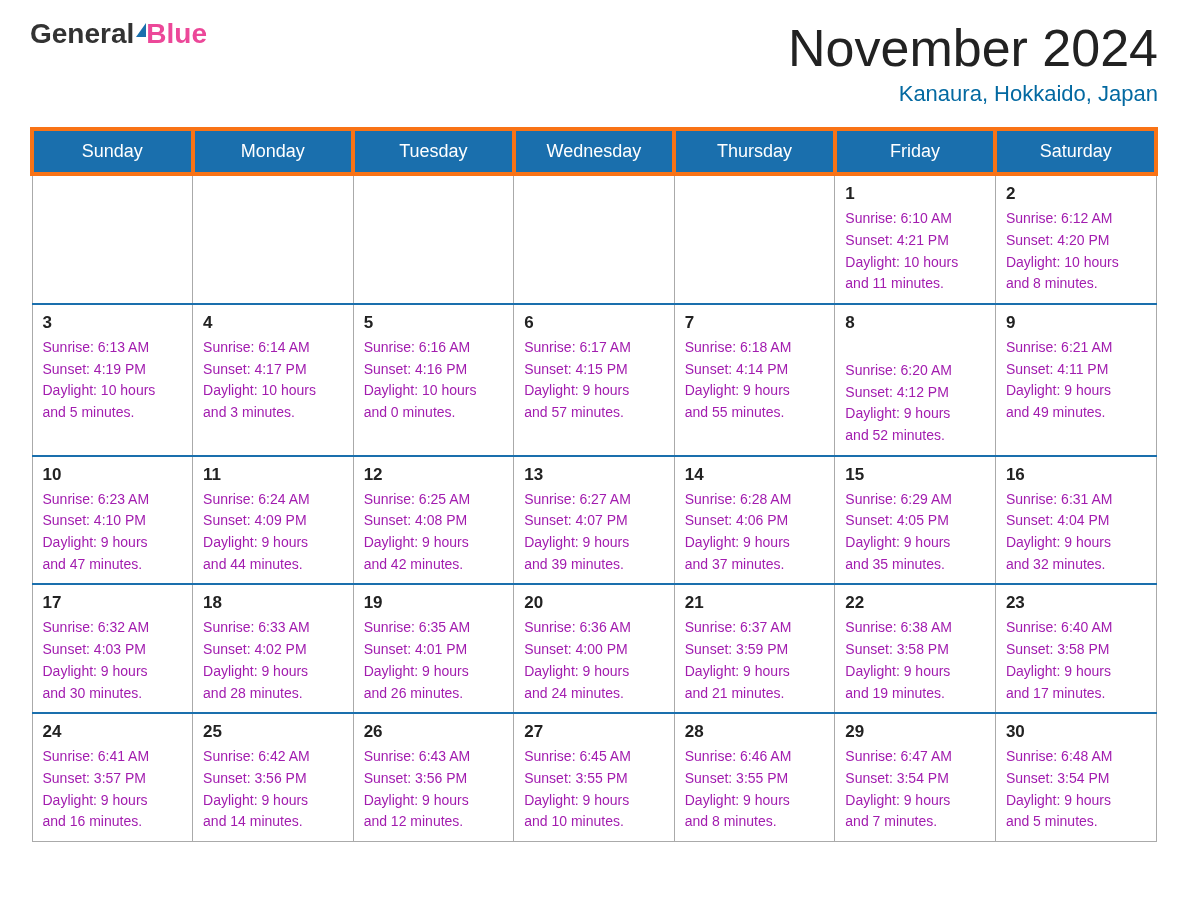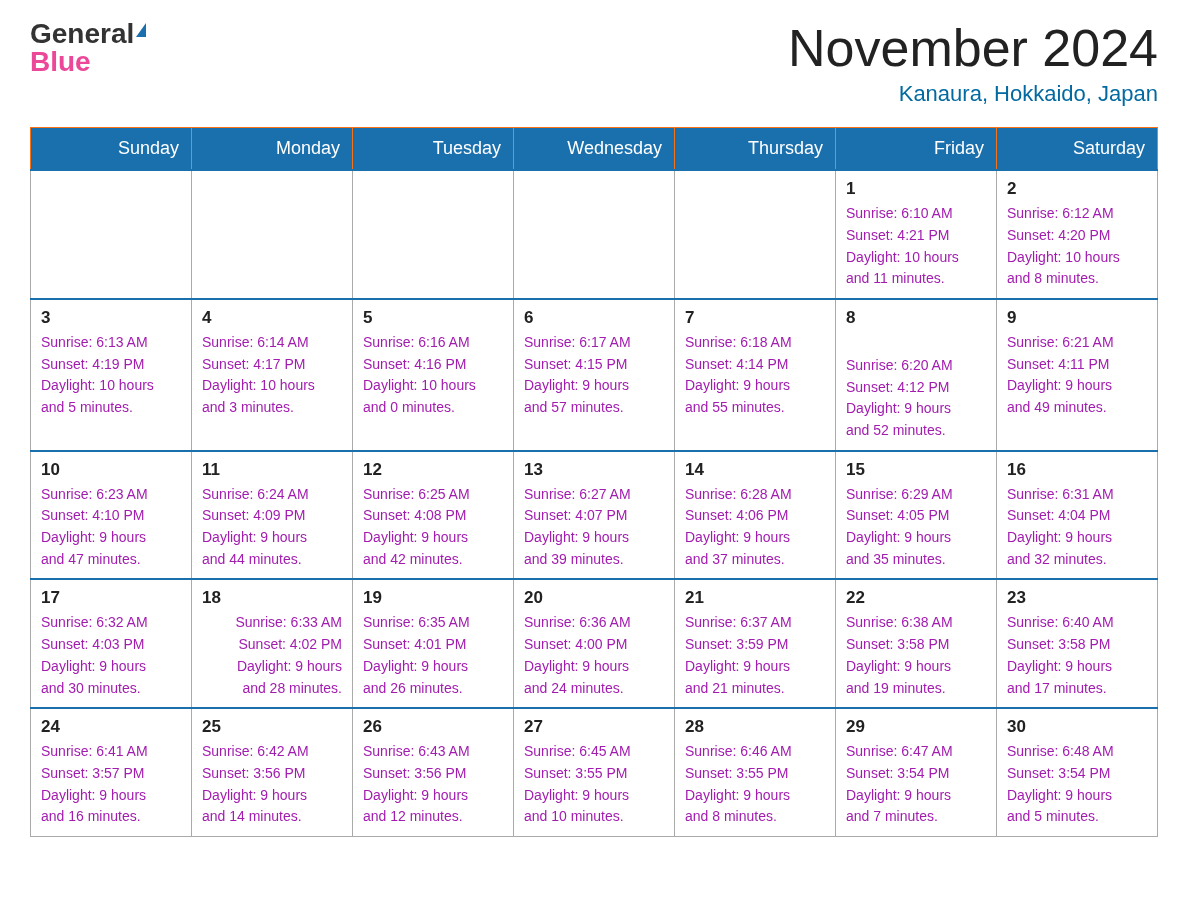--- a/index.html
+++ b/index.html
@@ -11,21 +11,20 @@
       padding: 20px 30px;
     }
     .header {
       display: flex;
       justify-content: space-between;
       align-items: flex-start;
       margin-bottom: 20px;
     }
     .logo {
       display: flex;
-      flex-direction: column;
       align-items: flex-start;
     }
     .logo-general {
       font-size: 28px;
       font-weight: bold;
       color: #333;
       line-height: 1;
     }
     .logo-blue {
       font-size: 28px;
@@ -66,22 +65,22 @@
       width: 100%;
       border-collapse: collapse;
       border: 1px solid #999;
     }
     .calendar-table th {
       background-color: #1a6fad;
       color: #fff;
       font-size: 18px;
       font-weight: normal;
       padding: 10px 12px;
-      text-align: right;
-      border: 1px solid #f97316;
+      text-align: center;
+      border: 4px solid #f97316;
     }
     .calendar-table td {
       border: 1px solid #aaa;
       vertical-align: top;
       padding: 8px 10px;
       width: calc(100% / 7);
       min-height: 100px;
       background: #fff;
     }
     .day-number {
@@ -259,21 +258,21 @@
       <tr class="week-row">
         <td>
           <span class="day-number">17</span>
           <div class="day-info" style="white-space: pre-line;">Sunrise: 6:32 AM
 Sunset: 4:03 PM
 Daylight: 9 hours
 and 30 minutes.</div>
         </td>
         <td>
           <span class="day-number">18</span>
-          <div class="day-info" style="white-space: pre-line; text-align: right;">Sunrise: 6:33 AM
+          <div class="day-info" style="white-space: pre-line;">Sunrise: 6:33 AM
 Sunset: 4:02 PM
 Daylight: 9 hours
 and 28 minutes.</div>
         </td>
         <td>
           <span class="day-number">19</span>
           <div class="day-info" style="white-space: pre-line;">Sunrise: 6:35 AM
 Sunset: 4:01 PM
 Daylight: 9 hours
 and 26 minutes.</div>

